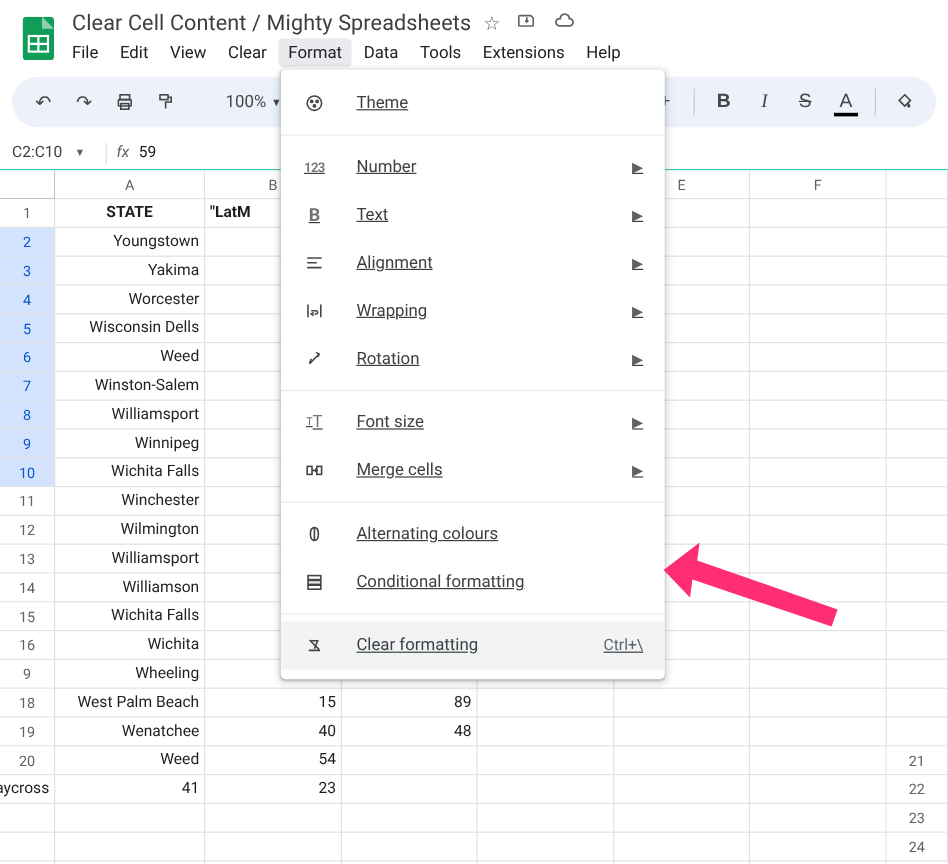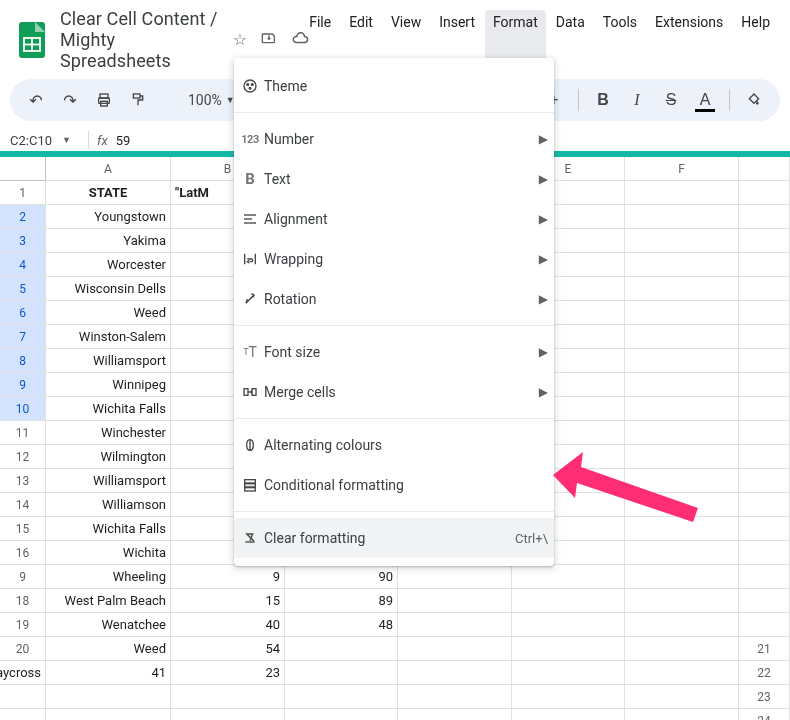--- a/index.html
+++ b/index.html
@@ -2,61 +2,61 @@
 <html><head>
 <meta charset="utf-8">
 <style>
 * { box-sizing: border-box; margin: 0; padding: 0; font-family: "Google Sans", Roboto, Arial, sans-serif; }
 body { background: #fff; width: 790px; height: 720px; overflow: hidden; position: relative; font-size: 14px; color: #202124; }
 
 
 .header { display: flex; align-items: center; padding: 8px 12px 0 12px; gap: 8px; }
 .logo { width: 28px; height: 36px; display: flex; align-items: center; justify-content: center; flex-shrink: 0; margin-left: 6px; margin-right: 6px;}
 .logo svg { width: 28px; height: 36px; }
-.title-block { display: flex; flex-direction: row; }
+.title-block { display: flex; flex-direction: column; }
 .title-row { display: flex; align-items: center; gap: 10px; }
 .doc-title { font-size: 18px; color: #3c4043; letter-spacing: 0.1px; }
 .title-icons { display: flex; align-items: center; gap: 14px; color: #5f6368; }
 .title-icons span { font-size: 16px; cursor: pointer; }
 
 .menubar { display: flex; gap: 2px; margin-top: 2px; margin-left: -8px; text-align: right;}
 .menubar-item { padding: 4px 8px; font-size: 14px; color: #202124; border-radius: 4px; cursor: pointer; }
 .menubar-item.active { background: #e8eaed; }
 
 
 .toolbar-wrap { padding: 8px 10px; }
 .toolbar { background: #edf2fa; border-radius: 24px; height: 42px; display: flex; align-items: center; padding: 0 12px; gap: 6px; color: #444746; position: relative;}
 .tool-btn { width: 28px; height: 28px; display:flex;align-items:center;justify-content:center;border-radius:4px;cursor:pointer; font-size:16px;}
 .tool-sep { width:1px; height:22px; background:#c7c7c7; margin:0 4px;}
 .zoom-box { display:flex;align-items:center;gap:4px;font-size:14px;padding:0 6px;cursor:pointer;margin-left:24px;}
 .tool-spacer { flex:1; }
 
 
-.namebox-row { display:flex; align-items:center; height:28px; border-bottom:6px solid #14b8a6; padding:0 6px; gap:8px;}
+.namebox-row { display:flex; align-items:center; height:28px; border-bottom:1px solid #14b8a6; padding:0 6px; gap:8px;}
 .name-box { width:74px; font-size:13px; color:#3c4043; padding-left:4px; display:flex;align-items:center;gap:10px;}
 .name-box .drop { font-size:9px; color:#5f6368;}
 .nb-sep{width:1px;height:18px;background:#dadce0;}
 .fx-label{font-style:italic;color:#5f6368;font-size:13px;}
 .cell-content{font-size:13px;color:#202124;}
 
 
 .grid { display:grid; grid-template-columns: 46px 125px 114px 113px 114px 113px 114px 51px; font-size:13px; color:#1f1f1f; user-select:none;}
 .col-head,.row-head,.cell{border-right:1px solid #e1e1e1;border-bottom:1px solid #e1e1e1;height:24px;display:flex;align-items:center;}
 .corner{height:24px;border-right:1px solid #c0c0c0;border-bottom:1px solid #c0c0c0;background:#fff;}
 .col-head{justify-content:center;color:#5f6368;background:#fff;height:24px;font-size:12px;}
 .row-head{justify-content:center;color:#5f6368;background:#fff;font-size:12px;}
 .row-head.sel{background:#d3e3fd;color:#0b57d0;}
 .cell{justify-content:flex-end;padding:0 4px;overflow:hidden;white-space:nowrap;}
 .cell.hdr{justify-content:center;font-weight:700;}
 .cell.text{justify-content:flex-end;}
 .cell.bold{font-weight:700;text-align:right;}
 
 
 .dropdown { position:absolute; left:234px; top:58px; width:320px; background:#fff; border-radius:4px; box-shadow:0 2px 6px 2px rgba(60,64,67,.15),0 1px 2px rgba(60,64,67,.3); padding:8px 0; z-index:20;}
-.dd-item{display:flex;align-items:center;height:40px;padding:0 6px;gap:4px;cursor:pointer;font-size:14px;color:#3c4043;}
+.dd-item{display:flex;align-items:center;height:40px;padding:0 18px;gap:25px;cursor:pointer;font-size:14px;color:#3c4043;text-decoration:underline;}
 .dd-item:hover,.dd-item.hover{background:#f1f3f4;}
 .dd-icon{width:20px;height:20px;display:flex;align-items:center;justify-content:center;color:#737373;font-size:16px;flex-shrink:0;}
 .dd-label{flex:1;}
 .dd-sub{color:#5f6368;font-size:12px;}
 .dd-shortcut{color:#5f6368;font-size:13px;}
 .dd-sep{height:1px;background:#e8eaed;margin:6px 0;}
 
 
 .arrow-annot{position:absolute;left:553px;top:450px;z-index:30;pointer-events:none;}
 .arrow-annot svg{width:150px;height:80px;}
@@ -93,21 +93,21 @@
             </svg></span>
         <span><svg width="18" height="18" viewBox="0 0 24 24" fill="none" stroke="#5f6368" stroke-width="2">
               <path d="M18 18H7a4 4 0 1 1 .8-7.93A5 5 0 0 1 18 10a3 3 0 0 1 0 8z"></path>
             </svg></span>
       </div>
     </div>
     <div class="menubar" id="menubar">
         <div class="menubar-item">File</div>
         <div class="menubar-item">Edit</div>
         <div class="menubar-item">View</div>
-        <div class="menubar-item">Insert</div>
+        <div class="menubar-item">Clear</div>
         <div class="menubar-item active">Format</div>
         <div class="menubar-item">Data</div>
         <div class="menubar-item">Tools</div>
         <div class="menubar-item">Extensions</div>
         <div class="menubar-item">Help</div>
       </div>
   </div>
 </div>
 
 <div class="toolbar-wrap">

